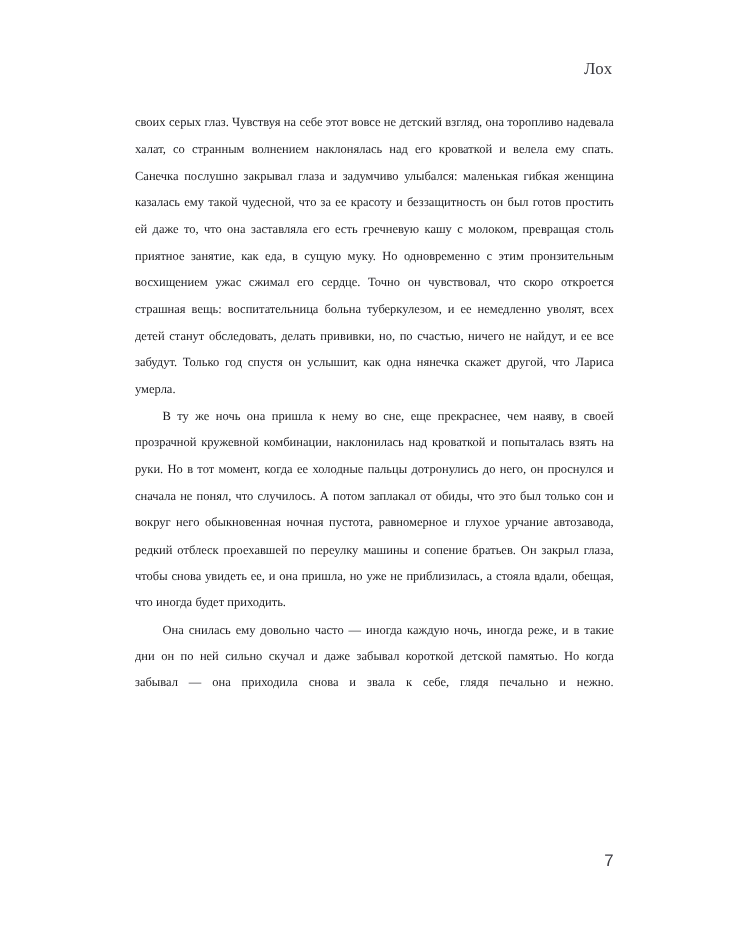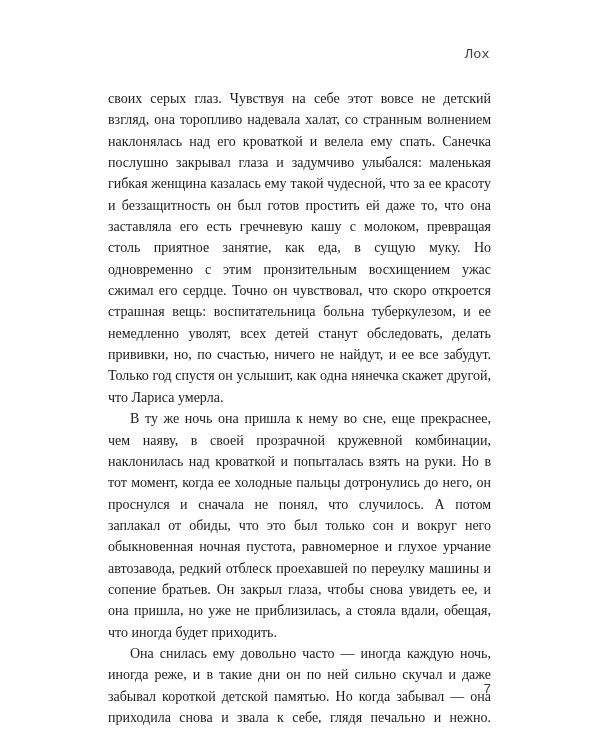--- a/index.html
+++ b/index.html
@@ -22,39 +22,39 @@
     background: #ffffff;
   }
 
   
   .running-head {
     position: absolute;
     top: 46px;
     left: 108px;
     width: 382px;
     text-align: right;
-    font-family: Liberation Mono, monospace;
+    font-family: Liberation Serif, serif;
     font-size: 13.5px;
     line-height: 18px;
     color: #3b3b41;
     letter-spacing: 0.3px;
     white-space: nowrap;
   }
 
   
   .textblock {
     position: absolute;
     top: 88px;
     left: 108px;
     width: 383px;
   }
 
   .para {
     margin: 0;
-    font-size: 14px;
+    font-size: 10px;
     line-height: 21.35px;
     color: #1b1b1f;
     text-align: justify;
     text-justify: inter-word;
     text-indent: 22px;
     hyphens: manual;
     word-spacing: 0.1px;
   }
   .para.cont {
     text-indent: 0;

